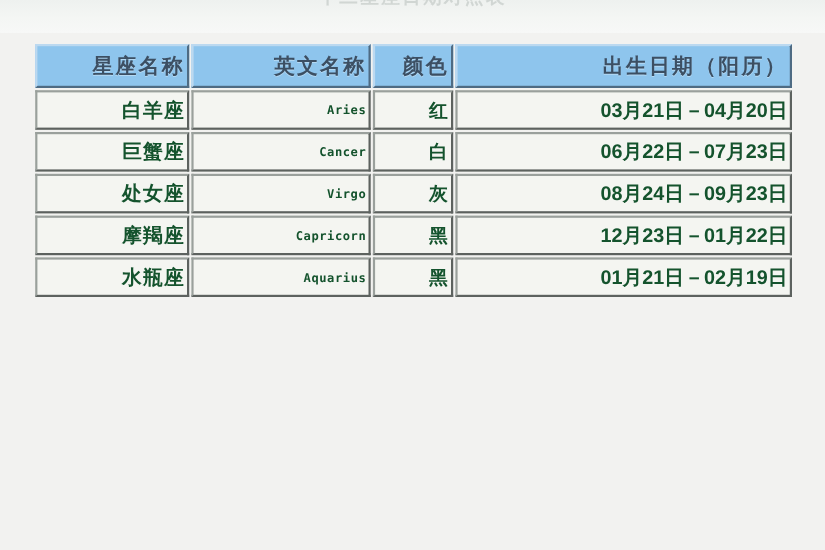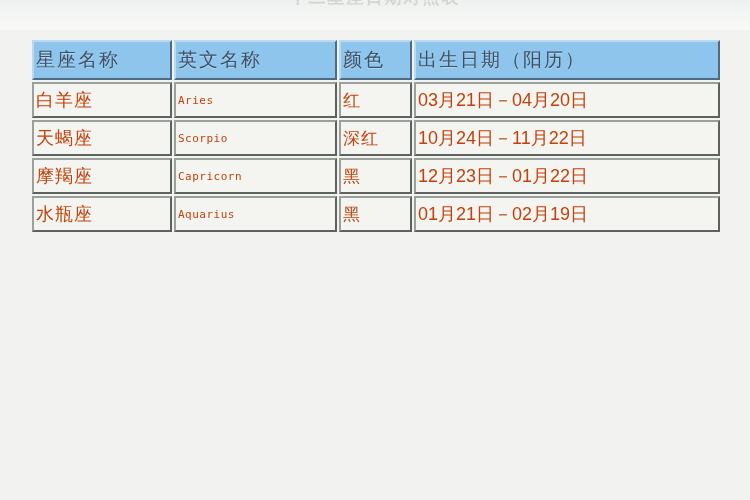--- a/index.html
+++ b/index.html
@@ -58,42 +58,42 @@
 
   table.zodiac col.c-name  { width: 140px; }
   table.zodiac col.c-en    { width: 163px; }
   table.zodiac col.c-color { width: 73px;  }
   table.zodiac col.c-date  { width: 306px; }
 
   table.zodiac th,
   table.zodiac td {
     height: 36px;
     padding: 0 2px;
-    text-align: left;
+    text-align: right;
     vertical-align: middle;
     border: 2px solid;
     border-color: #9aa09c #5d625f #5d625f #9aa09c;
-    font-weight: normal;
+    font-weight: bold;
     white-space: nowrap;
     overflow: hidden;
   }
 
   table.zodiac th {
     background: #8ec5ed;
     color: #3c4f63;
     font-size: 19px;
     letter-spacing: 2px;
     height: 40px;
     border-color: #bcd9f0 #4e6b83 #4e6b83 #bcd9f0;
     text-shadow: 0 1px 0 rgba(255,255,255,.35);
   }
 
   table.zodiac td {
     background: #f4f5f1;
-    color: #c2410c;
+    color: #14532d;
   }
 
   td.cell-name {
     font-size: 18px;
     letter-spacing: 1px;
   }
   td.cell-en {
     font-family: "DejaVu Sans Mono", "Liberation Mono", monospace;
     font-size: 11px;
     letter-spacing: .5px;
@@ -132,24 +132,30 @@
       </tr>
     </thead>
     <tbody id="zodiac-tbody">
         <tr>
           <td class="cell-name">白羊座</td>
           <td class="cell-en">Aries</td>
           <td class="cell-color">红</td>
           <td class="cell-date">03月21日－04月20日</td>
         </tr>
         <tr>
-          <td class="cell-name">天蝎座</td>
-          <td class="cell-en">Scorpio</td>
-          <td class="cell-color">深红</td>
-          <td class="cell-date">10月24日－11月22日</td>
+          <td class="cell-name">巨蟹座</td>
+          <td class="cell-en">Cancer</td>
+          <td class="cell-color">白</td>
+          <td class="cell-date">06月22日－07月23日</td>
+        </tr>
+        <tr>
+          <td class="cell-name">处女座</td>
+          <td class="cell-en">Virgo</td>
+          <td class="cell-color">灰</td>
+          <td class="cell-date">08月24日－09月23日</td>
         </tr>
         <tr>
           <td class="cell-name">摩羯座</td>
           <td class="cell-en">Capricorn</td>
           <td class="cell-color">黑</td>
           <td class="cell-date">12月23日－01月22日</td>
         </tr>
         <tr>
           <td class="cell-name">水瓶座</td>
           <td class="cell-en">Aquarius</td>

